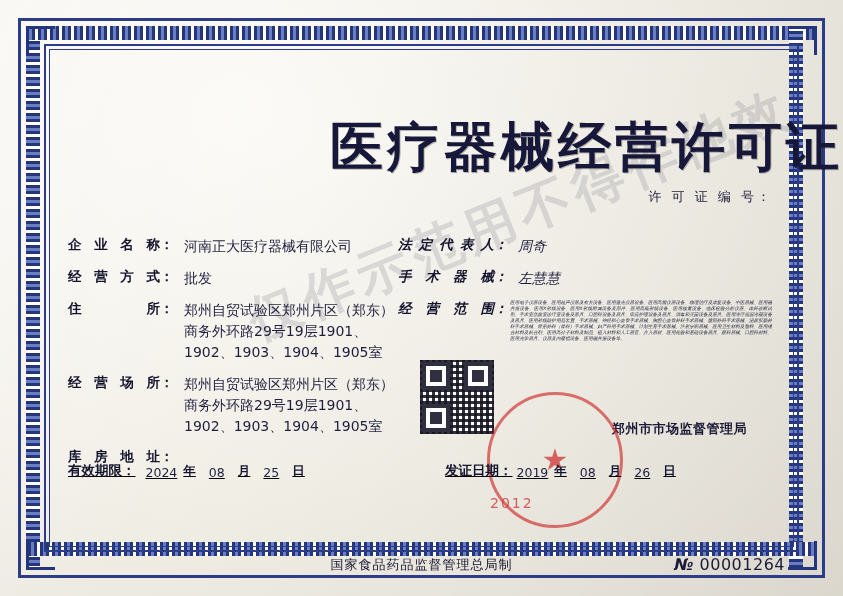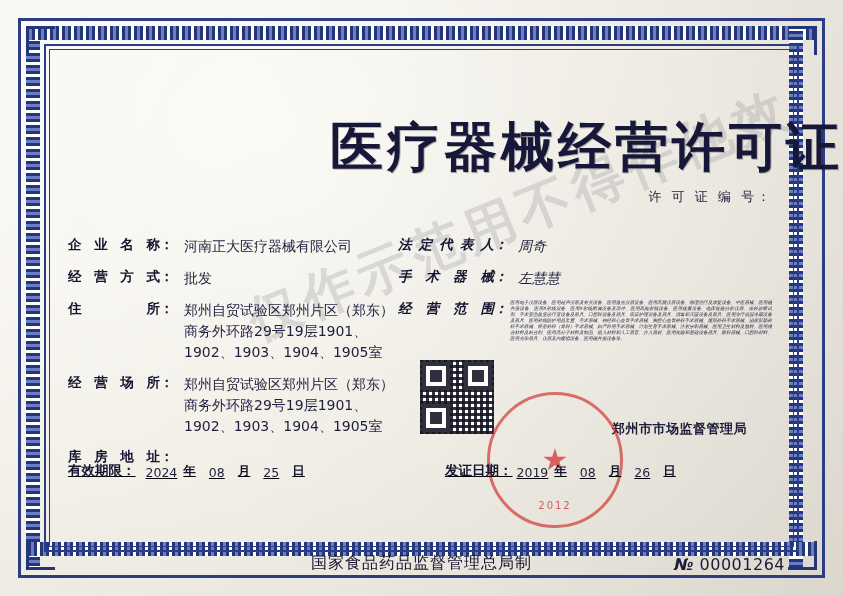--- a/index.html
+++ b/index.html
@@ -131,40 +131,40 @@
   .seal{
     position:absolute;left:487px;top:392px;width:130px;height:130px;
     border-radius:50%;border:3.5px solid rgba(206,38,38,.78);
     opacity:.82;pointer-events:none;
   }
   .seal .star{
     position:absolute;left:50%;top:50%;transform:translate(-50%,-50%);
     font-size:30px;color:rgba(206,38,38,.85);line-height:1;
   }
   .seal .seal-bottom{
-    position:absolute;left:0;right:0;bottom:14px;text-align:center;
-    font-size:10px;color:rgba(200,32,32,.85);letter-spacing:2px;
+    position:absolute;left:0;right:0;bottom:14px;
+    font-size:14px;color:rgba(200,32,32,.85);letter-spacing:2px;
   }
   
   .authority{
     position:absolute;right:96px;top:420px;
     font-size:13px;color:#1b1b38;font-weight:bold;letter-spacing:.5px;
   }
 
   
   .watermark{
     position:absolute;left:230px;top:180px;
     font-size:52px;color:rgba(120,120,130,.22);
     transform:rotate(-22deg);white-space:nowrap;font-weight:bold;
     pointer-events:none;letter-spacing:6px;
   }
   
   .footer{
     position:absolute;left:0;right:0;bottom:22px;text-align:center;
-    font-size:16px;color:#14142e;letter-spacing:1px;
+    font-size:13px;color:#14142e;letter-spacing:1px;
   }
   .serial{
     position:absolute;right:58px;bottom:22px;
     font-size:16px;color:#1b1b38;letter-spacing:.5px;
   }
   .serial .no{font-style:italic;font-weight:bold;}
 </style>
 </head>
 <body>
 

